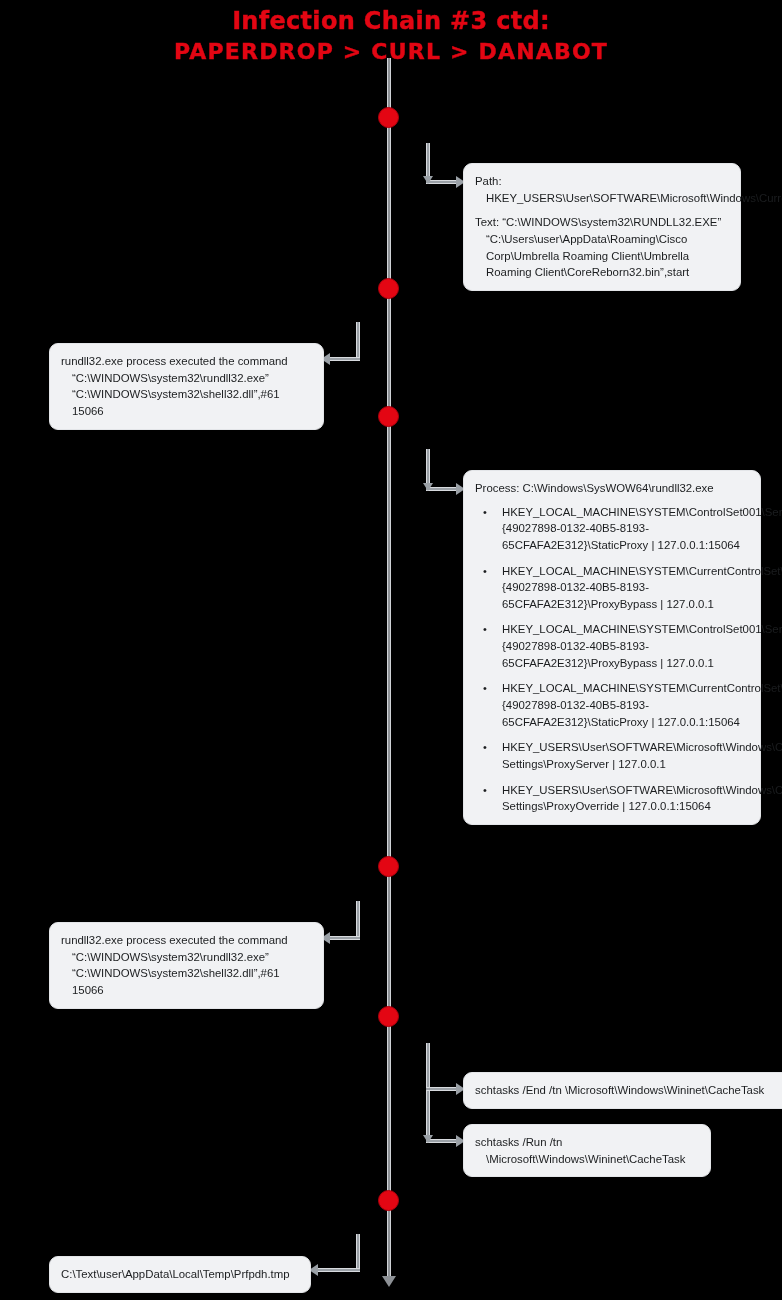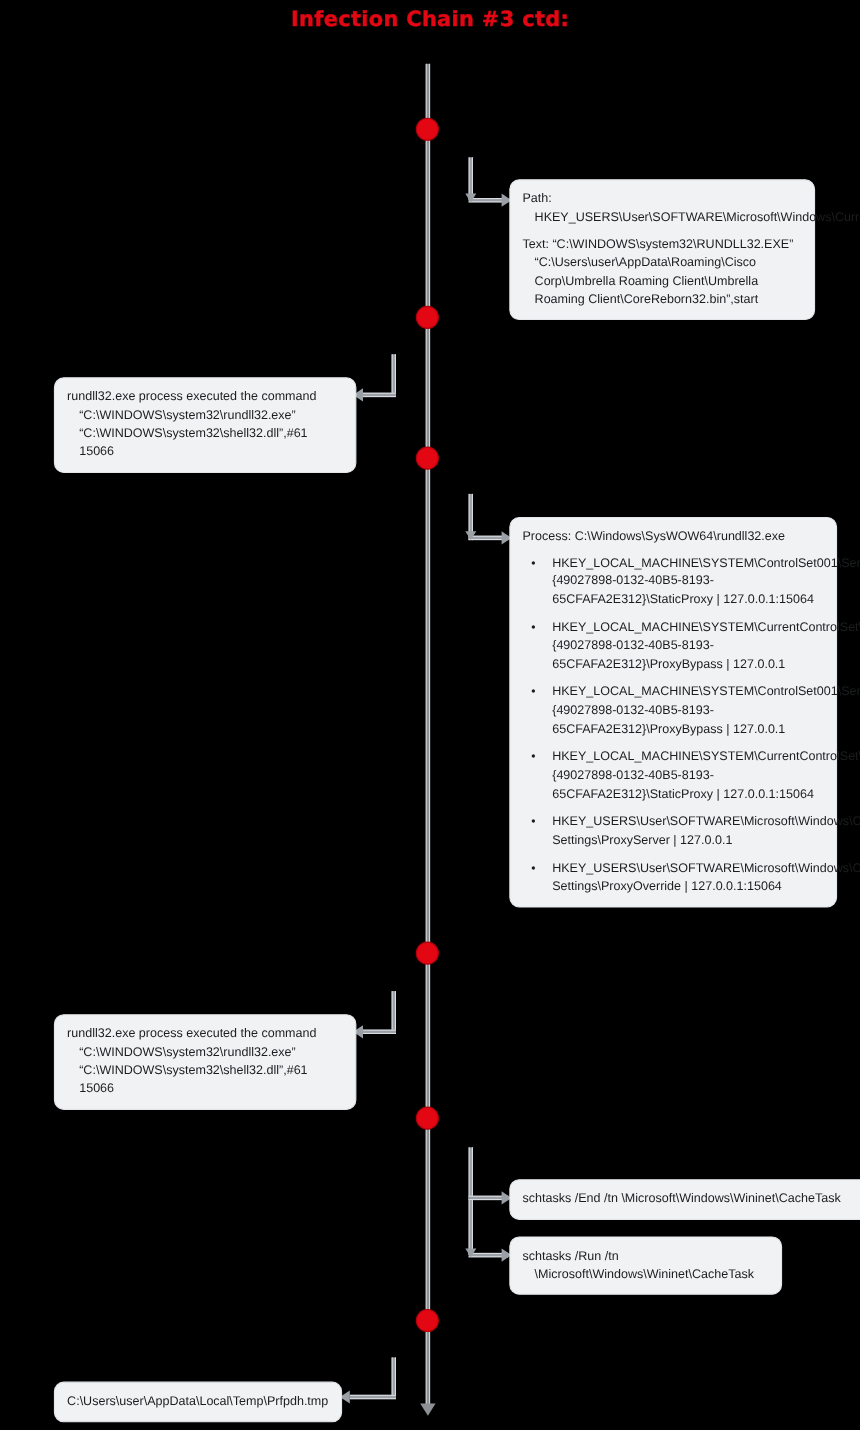--- a/index.html
+++ b/index.html
@@ -26,21 +26,21 @@
     left: 0;
     width: 782px;
     text-align: center;
     color: #e30613;
     font-weight: bold;
     letter-spacing: 0.2px;
     line-height: 1.28;
     -webkit-text-stroke: 0.4px #e30613;
   }
   .title-line1 {
-    font-size: 19px;
+    font-size: 24px;
     font-family: "DejaVu Sans", sans-serif;
     font-weight: bold;
     letter-spacing: 0.3px;
   }
   .title-line2 {
     font-size: 22px;
     font-family: "DejaVu Sans", sans-serif;
     font-weight: bold;
     letter-spacing: 1.2px;
     margin-top: 1px;
@@ -154,20 +154,21 @@
     color: #1b1d1f;
   }
 </style>
 </head>
 <body>
 
 <div id="canvas">
 
   <div class="title-block">
     <div class="title-line1">Infection Chain #3 ctd:</div>
+    <div class="title-line2">PAPERDROP &gt; CURL &gt; DANABOT</div>
   </div>
 
   <div class="spine"></div>
   <div class="spine-arrow"></div>
 
   <div class="node" style="left:378px; top:107px;"></div>
   <div class="node" style="left:378px; top:278px;"></div>
   <div class="node" style="left:378px; top:406px;"></div>
   <div class="node" style="left:378px; top:856px;"></div>
   <div class="node" style="left:378px; top:1006px;"></div>
@@ -247,16 +248,16 @@
 
   <div class="box" style="left:463px; top:1124px; width:248px;">
     <p class="hang">schtasks /Run /tn \Microsoft\Windows\Wininet\CacheTask</p>
   </div>
 
   <div class="conn-v" style="left:356px; top:1234px; height:36px;"></div>
   <div class="conn-h" style="left:318px; top:1268px; width:42px;"></div>
   <div class="arrow-left" style="left:309px; top:1264px;"></div>
 
   <div class="box" style="left:49px; top:1256px; width:262px;">
-    <p class="hang">C:\Users\user\AppData\Local\Temp\Prfpdh.tmp</p>
+    <p class="hang">C:\Text\user\AppData\Local\Temp\Prfpdh.tmp</p>
   </div>
 
 </div>
 
 </body></html>

